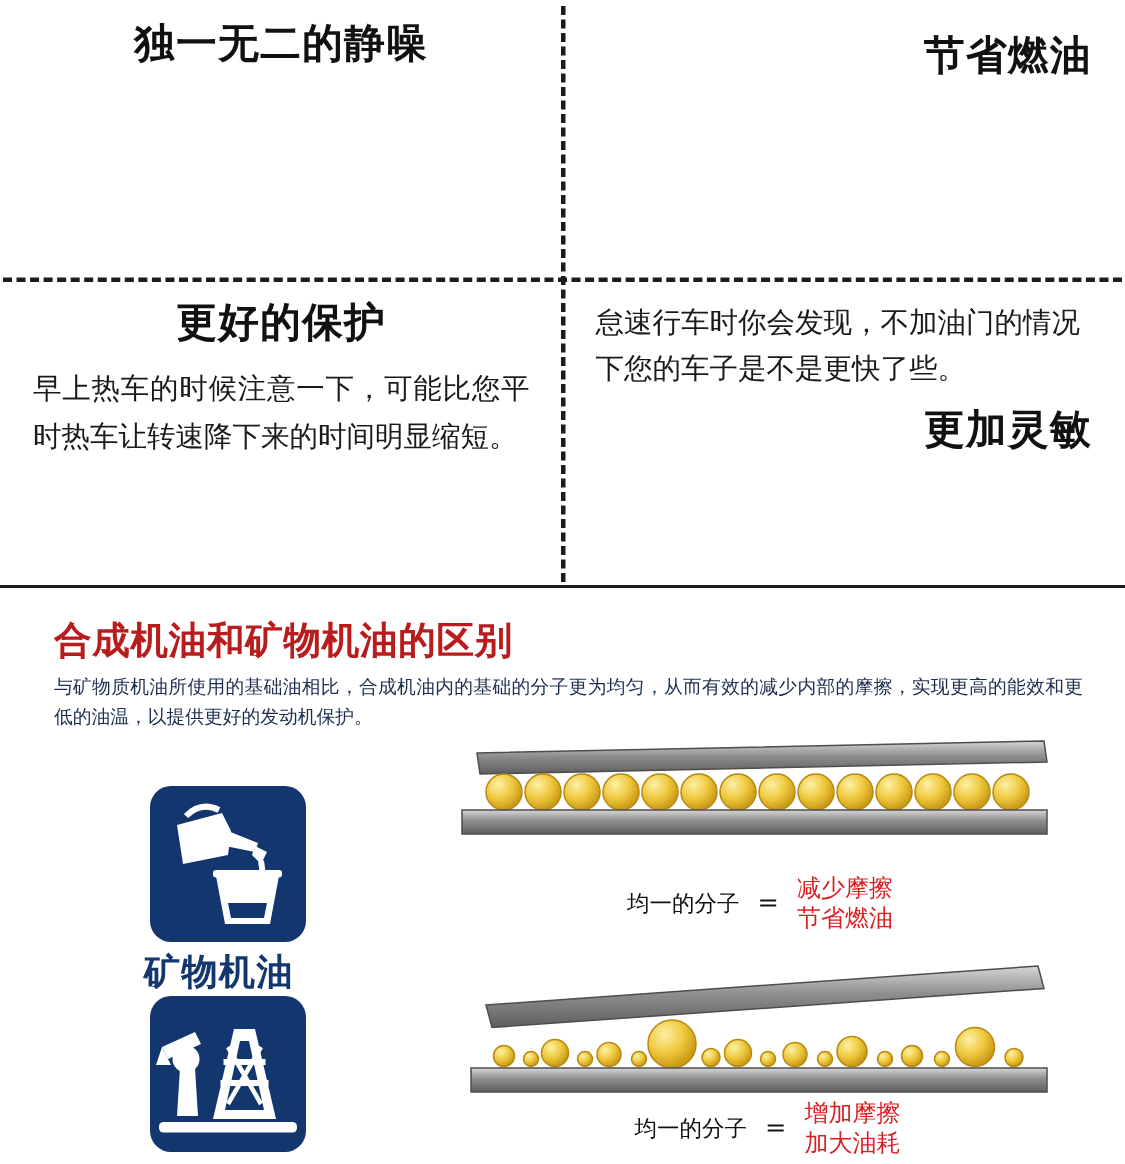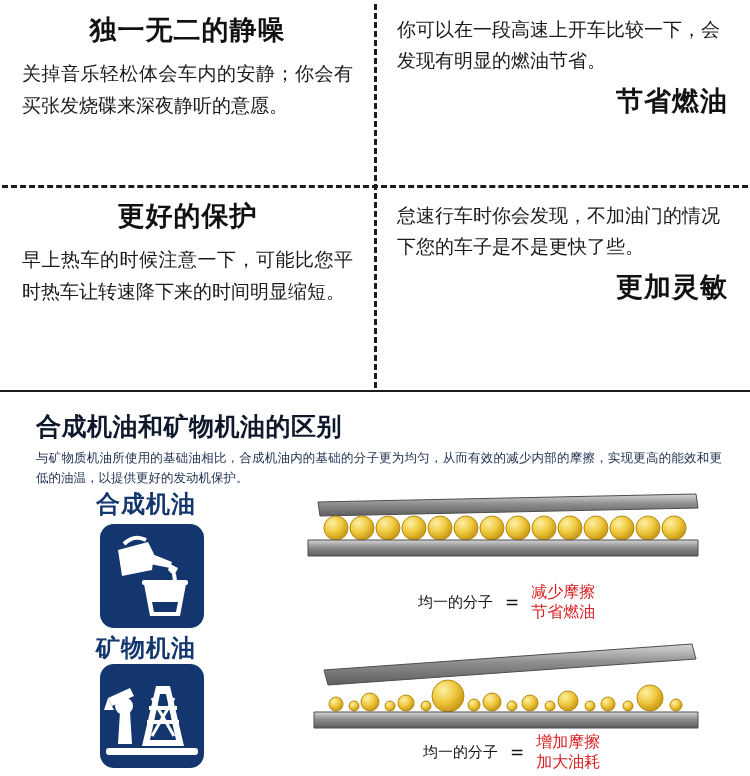--- a/index.html
+++ b/index.html
@@ -90,21 +90,21 @@
     width: 750px;
     height: 384px;
     background: #ffffff;
   }
   .compare-title {
     position: absolute;
     left: 36px;
     top: 18px;
     font-size: 25px;
     font-weight: bold;
-    color: #0f172a;
+    color: #b91c1c;
     letter-spacing: 0.5px;
   }
   .compare-desc {
     position: absolute;
     left: 36px;
     top: 56px;
     width: 686px;
     font-size: 12.5px;
     line-height: 1.6;
     color: #1b2c4e;
@@ -175,25 +175,23 @@
 </style>
 </head>
 <body>
 
 <div class="page">
 
   <div class="grid">
 
     <div class="cell cell-tl">
       <h2>独一无二的静噪</h2>
-      <p>关掉音乐轻松体会车内的安静；你会有买张发烧碟来深夜静听的意愿。</p>
     </div>
 
     <div class="cell cell-tr">
-      <p>你可以在一段高速上开车比较一下，会发现有明显的燃油节省。</p>
       <h2>节省燃油</h2>
     </div>
 
     <div class="cell cell-bl">
       <h2>更好的保护</h2>
       <p>早上热车的时候注意一下，可能比您平时热车让转速降下来的时间明显缩短。</p>
     </div>
 
     <div class="cell cell-br">
       <p>怠速行车时你会发现，不加油门的情况下您的车子是不是更快了些。</p>
@@ -203,21 +201,20 @@
     <div class="vline"></div>
     <div class="hline"></div>
     <div class="hline-bottom"></div>
   </div>
 
   <div class="compare">
 
     <div class="compare-title">合成机油和矿物机油的区别</div>
     <div class="compare-desc">与矿物质机油所使用的基础油相比，合成机油内的基础的分子更为均匀，从而有效的减少内部的摩擦，实现更高的能效和更低的油温，以提供更好的发动机保护。</div>
 
-    <div class="label-syn">合成机油</div>
     <div class="label-min">矿物机油</div>
 
     <div class="badge badge-syn">
       <svg width="104" height="104" viewBox="0 0 104 104" aria-hidden="true">
 
         <path d="M18 26 L48 18 L54 30 L52 46 L22 52 Z" fill="#ffffff"></path>
 
         <path d="M52 30 L72 38 L70 44 L50 40 Z" fill="#ffffff"></path>
         <path d="M70 40 L78 44 L74 52 L68 46 Z" fill="#ffffff"></path>
 

